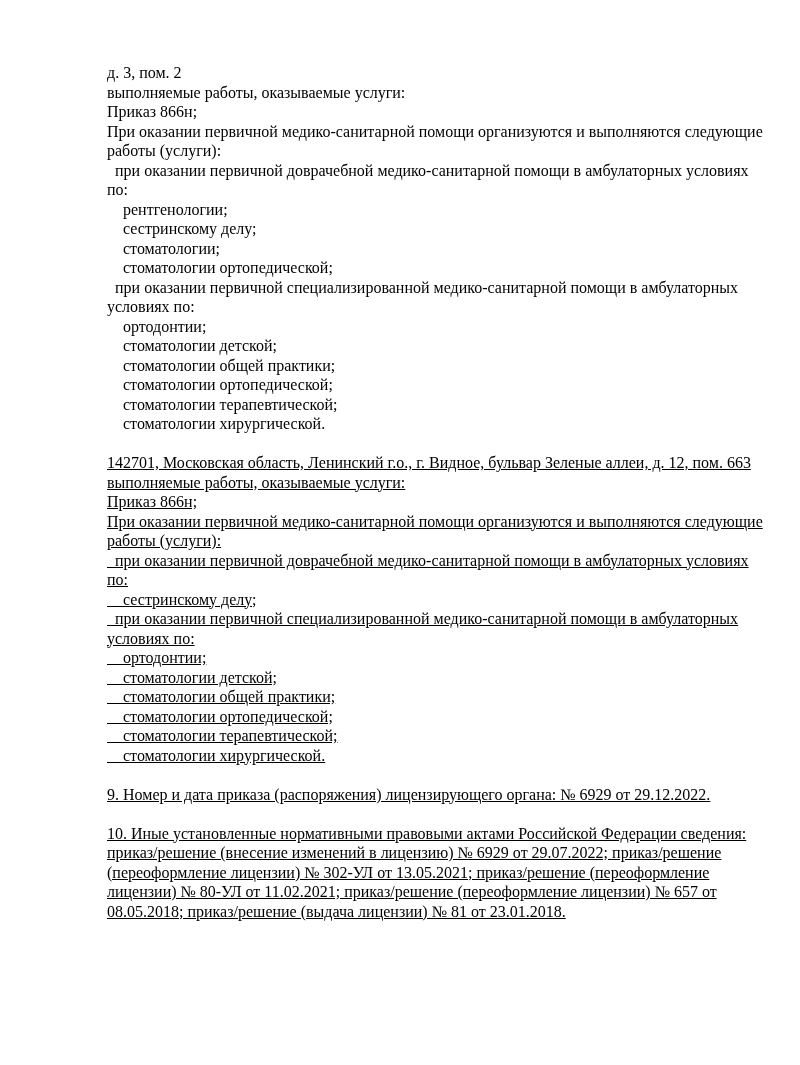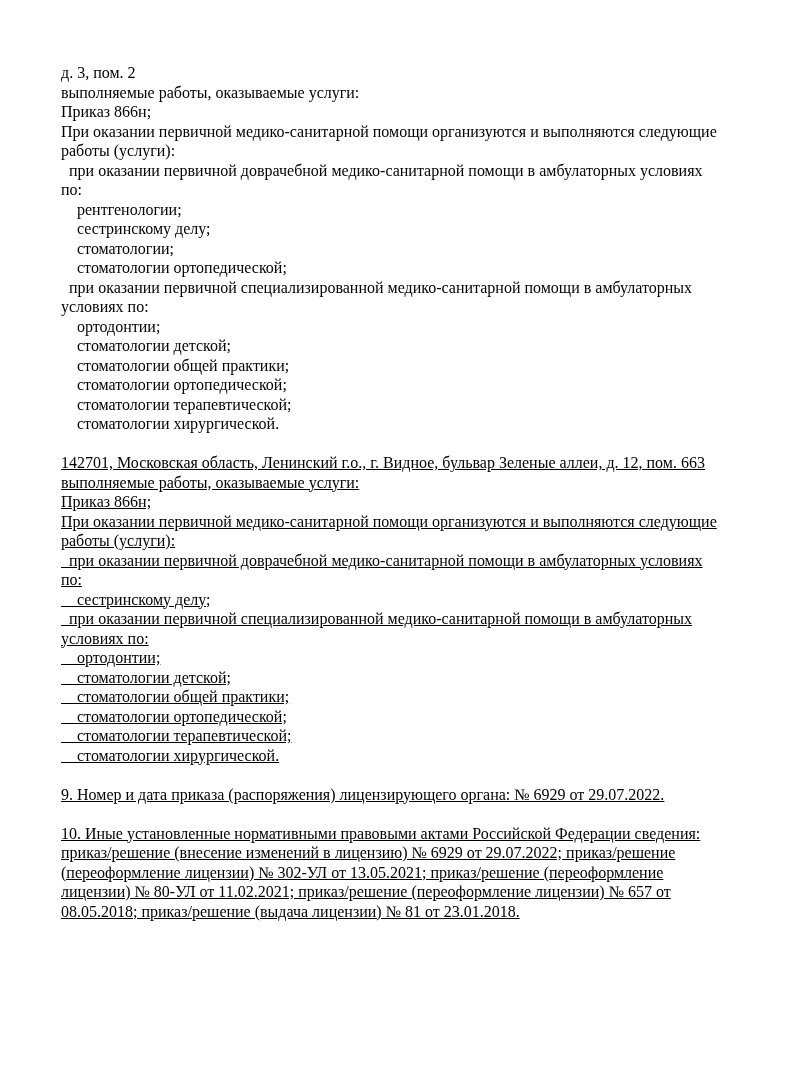--- a/index.html
+++ b/index.html
@@ -6,21 +6,21 @@
     margin: 0;
     padding: 0;
     background: #ffffff;
   }
   .page {
     position: relative;
     width: 800px;
     height: 1065px;
     background: #ffffff;
     box-sizing: border-box;
-    padding: 63px 48px 0 61px;
+    padding: 63px 48px 0 107px;
     overflow: hidden;
     font-family: "Liberation Serif", "DejaVu Serif", serif;
     font-size: 16px;
     line-height: 19.5px;
     color: #000000;
   }
   .text-block {
     white-space: pre;
     font-family: inherit;
     font-size: inherit;
@@ -64,19 +64,19 @@
 по:
     сестринскому делу;
   при оказании первичной специализированной медико-санитарной помощи в амбулаторных
 условиях по:
     ортодонтии;
     стоматологии детской;
     стоматологии общей практики;
     стоматологии ортопедической;
     стоматологии терапевтической;
     стоматологии хирургической.</div>
-  <div class="text-block">9. Номер и дата приказа (распоряжения) лицензирующего органа: № 6929 от 29.07.2022.</div>
+  <div class="text-block">9. Номер и дата приказа (распоряжения) лицензирующего органа: № 6929 от 29.12.2022.</div>
   <div class="text-block">10. Иные установленные нормативными правовыми актами Российской Федерации сведения:
 приказ/решение (внесение изменений в лицензию) № 6929 от 29.07.2022; приказ/решение
 (переоформление лицензии) № 302-УЛ от 13.05.2021; приказ/решение (переоформление
 лицензии) № 80-УЛ от 11.02.2021; приказ/решение (переоформление лицензии) № 657 от
 08.05.2018; приказ/решение (выдача лицензии) № 81 от 23.01.2018.</div>
 </div>
 
 </body></html>

